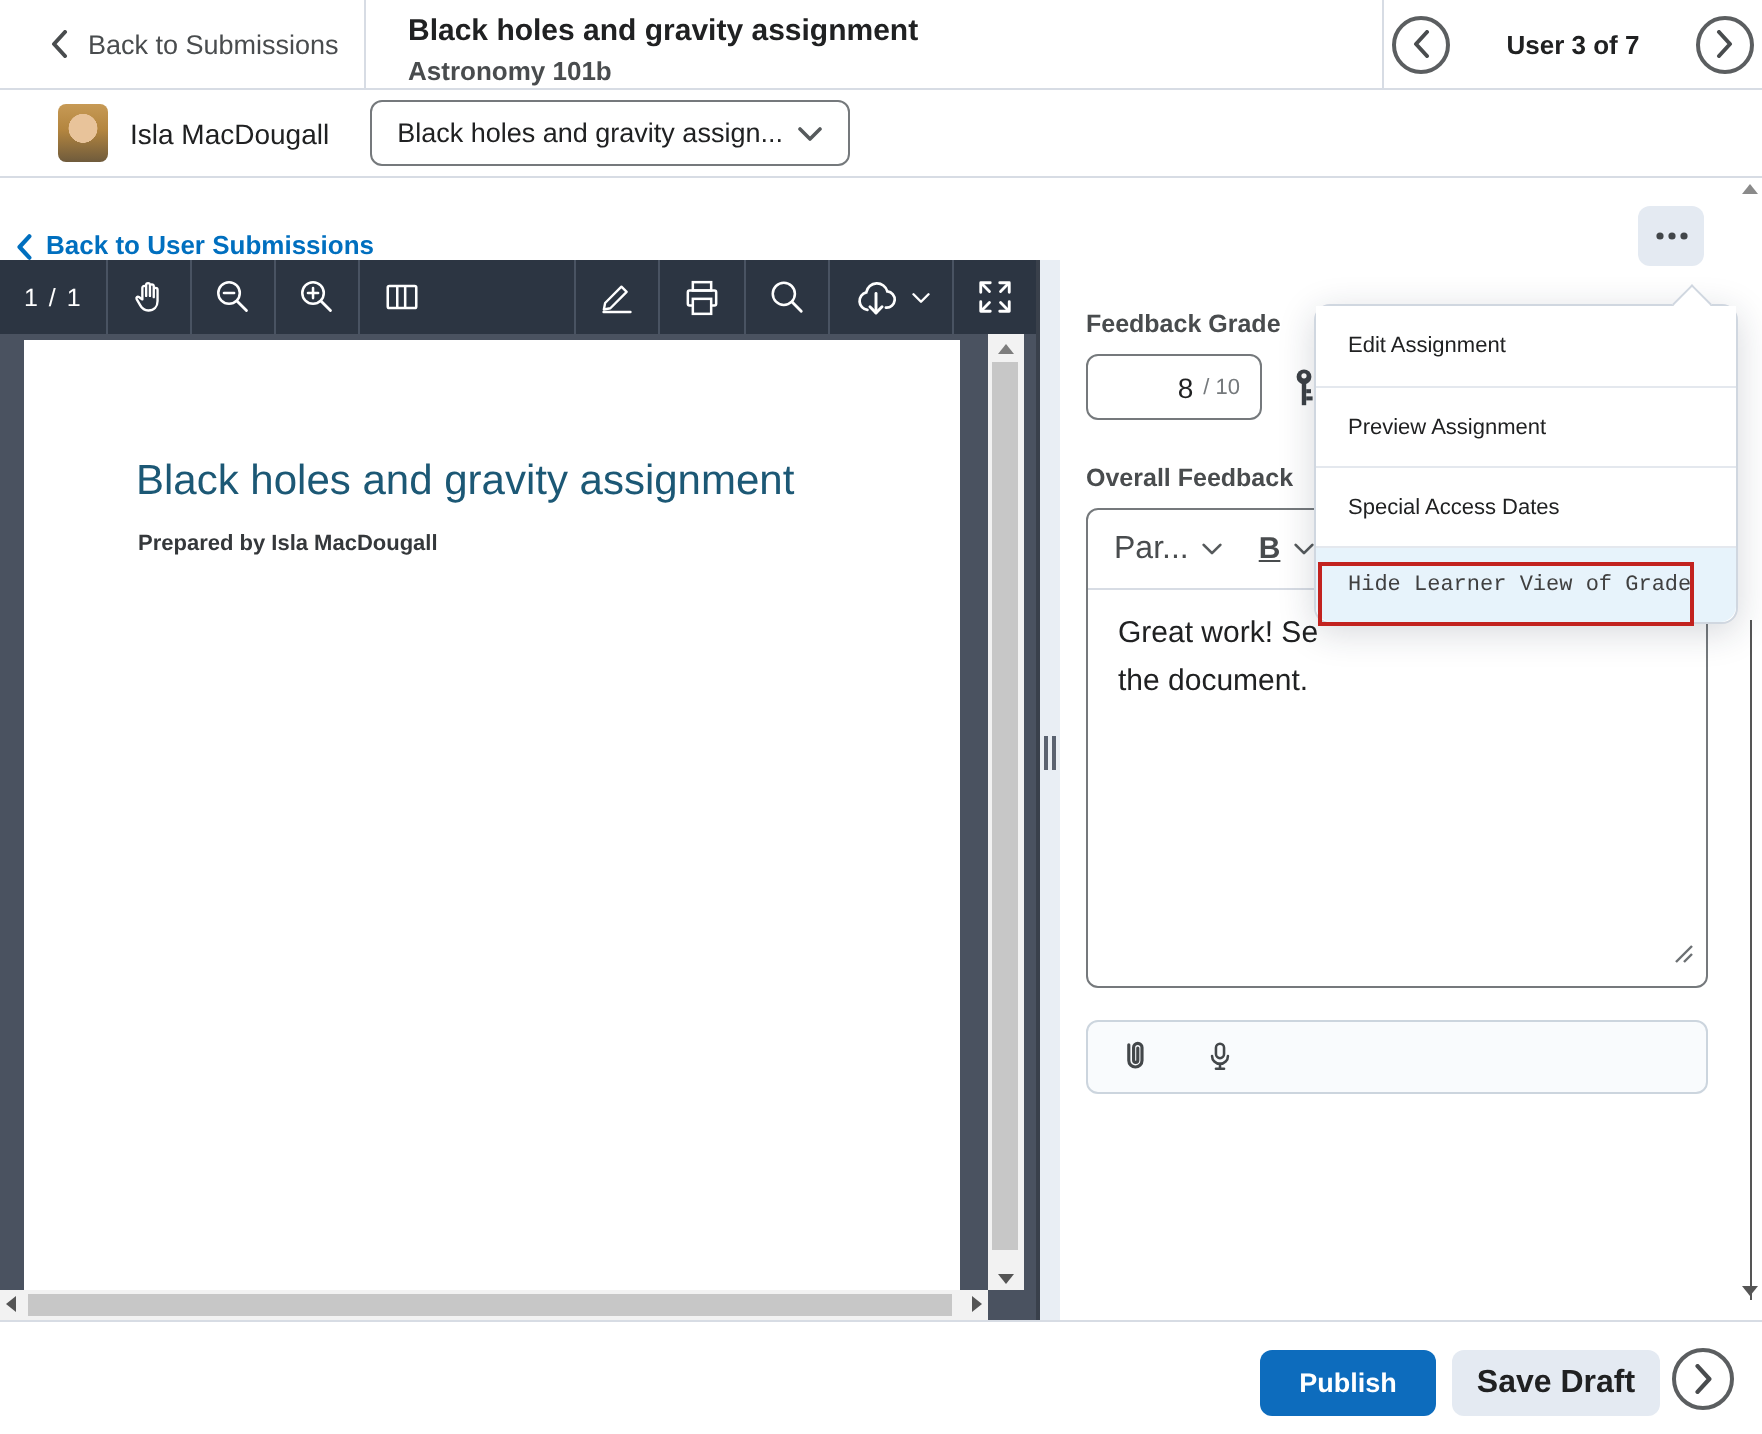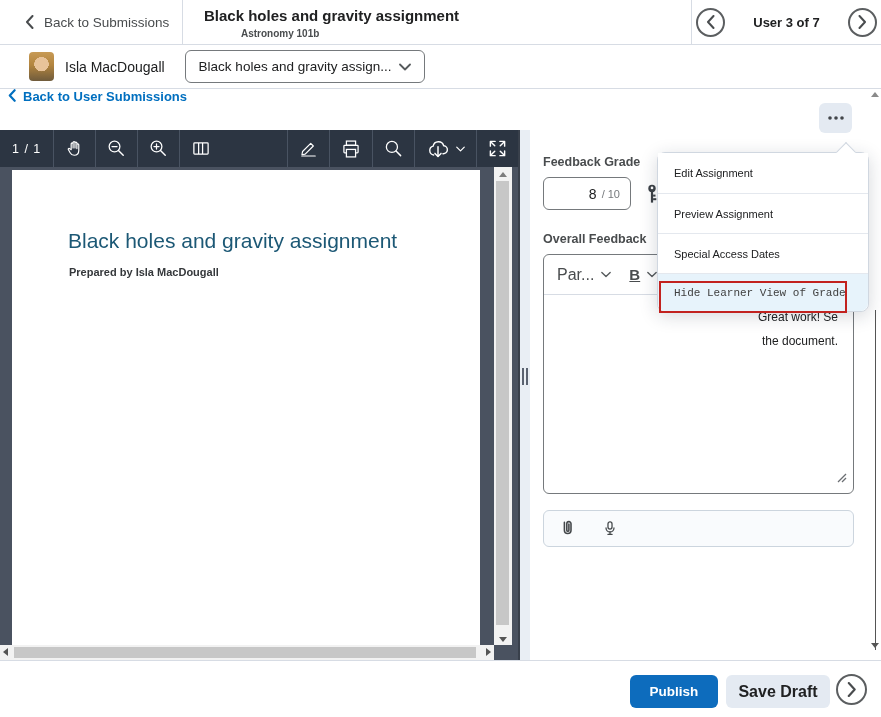--- a/index.html
+++ b/index.html
@@ -7,36 +7,36 @@
   body { font-family:"Liberation Sans","DejaVu Sans",sans-serif; color:#202122; }
   .app { position:relative; width:881px; height:717px; background:#fff; overflow:hidden; }
 
   
   .top-header { position:absolute; left:0; top:0; width:881px; height:45px; display:flex; border-bottom:1px solid #d7dce4; background:#fff; }
   .th-left { width:183px; border-right:1px solid #d7dce4; display:flex; align-items:center; padding-left:25px; gap:10px; cursor:pointer; }
   .th-left .lbl { font-size:13.5px; color:#494c4e; }
   .chev { color:#494c4e; display:flex; align-items:center; }
   .th-center { flex:1; padding:7px 0 0 21px; }
   .page-title { font-size:15px; font-weight:bold; color:#202122; line-height:1.2; }
-  .page-subtitle { font-size:10px; font-weight:bold; color:#494c4e; margin-top:3px;margin-left:37px; }
+  .page-subtitle { font-size:13px; font-weight:bold; color:#494c4e; margin-top:3px; }
   .th-right { width:190px; border-left:1px solid #d7dce4; display:flex; align-items:center; justify-content:center; gap:28px; }
   .circle-btn { width:29px; height:29px; border:2px solid #5b5e60; border-radius:50%; background:#fff; display:flex; align-items:center; justify-content:center; color:#494c4e; cursor:pointer; }
   .user-count { font-size:13px; font-weight:bold; color:#202122; }
 
   
   .user-bar { position:absolute; left:0; top:45px; width:881px; height:44px; display:flex; align-items:center; padding-left:29px; gap:11px; border-bottom:1px solid #d7dce4; background:#fff; }
   .avatar { width:25px; height:29px; border-radius:4px; background:
       radial-gradient(circle at 50% 42%, #e8c39a 0 34%, transparent 35%),
       linear-gradient(180deg,#c79a55 0%, #b3853f 45%, #6f5b3c 100%); }
   .user-name { font-size:14px; color:#202122; }
   .submission-select { margin-left:9px; width:240px; height:33px; border:1px solid #75797c; border-radius:6px; background:#fff; display:flex; align-items:center; justify-content:space-between; padding:0 13px; cursor:pointer; }
   .submission-select .lbl { font-size:13.5px; color:#202122; }
 
   
-  .back-user-row { position:absolute; left:0; top:89px; width:518px; height:41px; display:flex; align-items:flex-start; gap:7px; padding-left:8px; background:#fff; }
+  .back-user-row { position:absolute; left:0; top:89px; width:518px; height:41px; display:flex; align-items:flex-end; gap:7px; padding-left:8px; background:#fff; }
   .back-user-row .lbl { color:#006fbf; font-size:13px; font-weight:bold; cursor:pointer; }
   .back-user-row .chev { color:#006fbf; }
 
   .pdf-toolbar { position:absolute; left:0; top:130px; width:518px; height:37px; background:#2c3542; display:flex; align-items:stretch; color:#fff; }
   .tb-item { display:flex; align-items:center; justify-content:center; padding:0 11px; cursor:pointer; }
   .tb-sep { width:1px; background:#495362; }
   .tb-spacer { flex:1; }
   .page-indicator { font-size:12.5px; letter-spacing:1px; padding:0 12px; display:flex; align-items:center; }
   .tb-item svg { display:block; }
 
@@ -67,21 +67,21 @@
   .grade-box input { width:28px; border:none; outline:none; text-align:right; font-size:14px; color:#202122; font-family:inherit; }
   .grade-outof { font-size:11px; color:#75797c; }
   .key-icon { position:absolute; left:114px; top:94px; }
   .feedback-label { left:13px; top:143px; }
 
   .editor { position:absolute; left:13px; top:165px; width:311px; height:240px; border:1px solid #75797c; border-radius:6px; background:#fff; }
   .ed-toolbar { height:40px; border-bottom:1px solid #d7dce4; display:flex; align-items:center; padding:0 13px; gap:18px; }
   .fmt-btn { display:flex; align-items:center; gap:7px; font-size:16px; color:#494c4e; cursor:pointer; }
   .bold-btn { display:flex; align-items:center; gap:7px; cursor:pointer; }
   .bold-btn .b { font-size:15px; font-weight:bold; text-decoration:underline; color:#494c4e; }
-  .ed-content { padding:10px 15px; font-size:12px; line-height:24px; color:#202122;text-align:right; }
+  .ed-content { padding:10px 15px; font-size:15px; line-height:24px; color:#202122; }
   .resize-handle { position:absolute; right:6px; bottom:6px; cursor:nwse-resize; }
 
   .attach-bar { position:absolute; left:13px; top:421px; width:311px; height:37px; background:#f9fbfd; border:1px solid #ccd5de; border-radius:6px; display:flex; align-items:center; padding-left:15px; gap:24px; color:#43474a; }
   .attach-bar .aicon { display:flex; align-items:center; cursor:pointer; }
 
   
   .page-scrollbar { position:absolute; left:868px; top:89px; width:13px; height:571px; background:#fff; }
   .ps-up { position:absolute; left:3px; top:3px; width:0; height:0; border-left:4px solid transparent; border-right:4px solid transparent; border-bottom:5px solid #8a8a8a; }
   .ps-dn { position:absolute; left:3px; bottom:12px; width:0; height:0; border-left:4px solid transparent; border-right:4px solid transparent; border-top:5px solid #555; }
   .ps-line { position:absolute; left:7px; top:221px; width:1px; height:340px; background:#555; }

